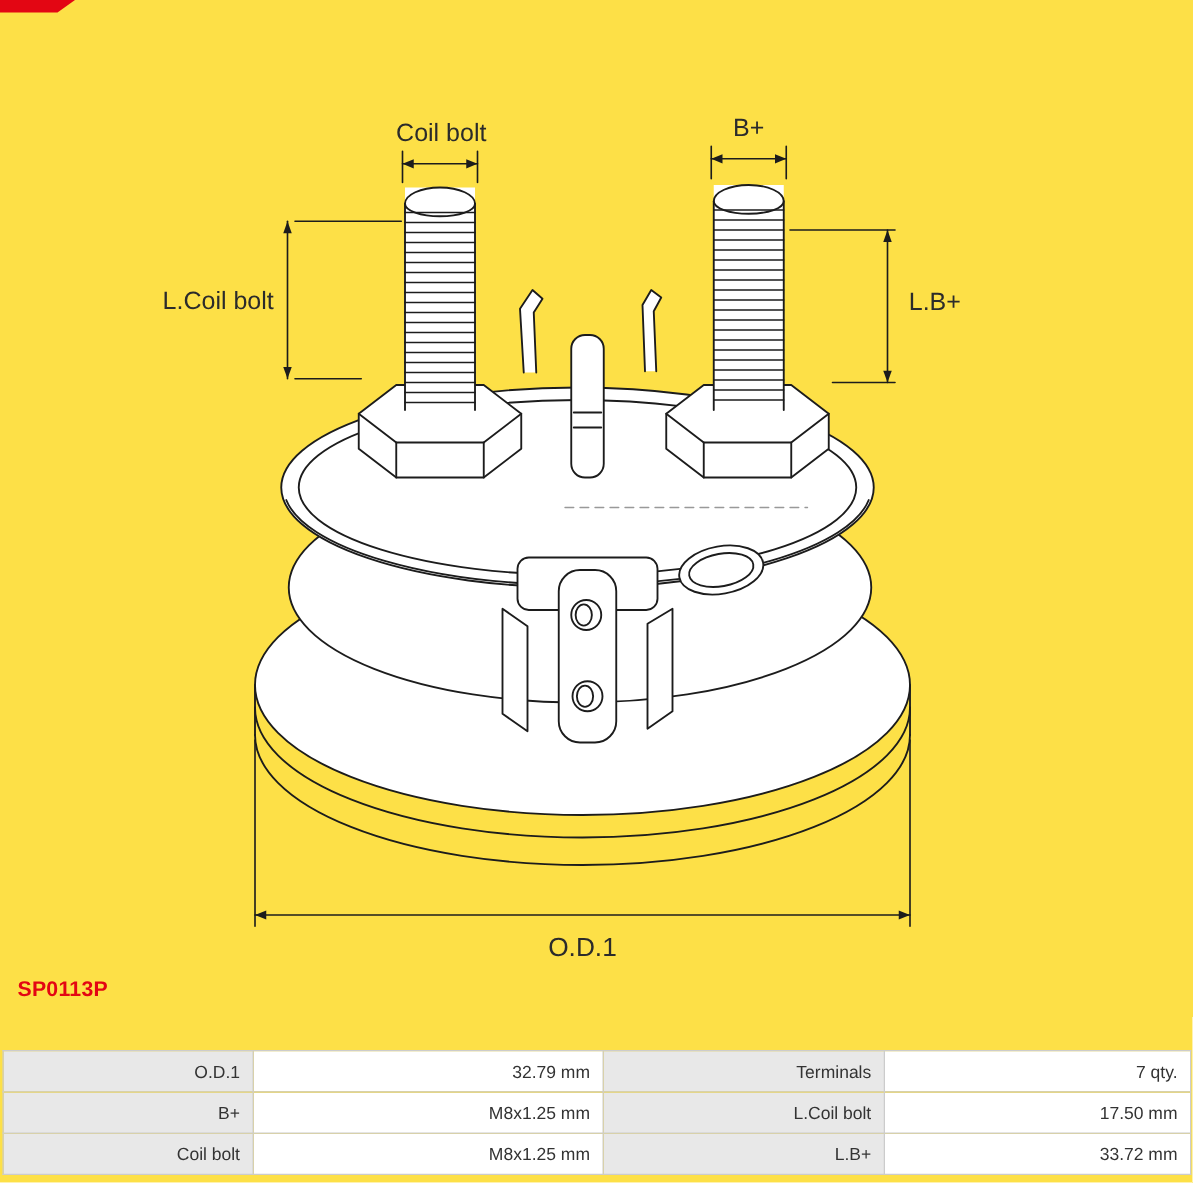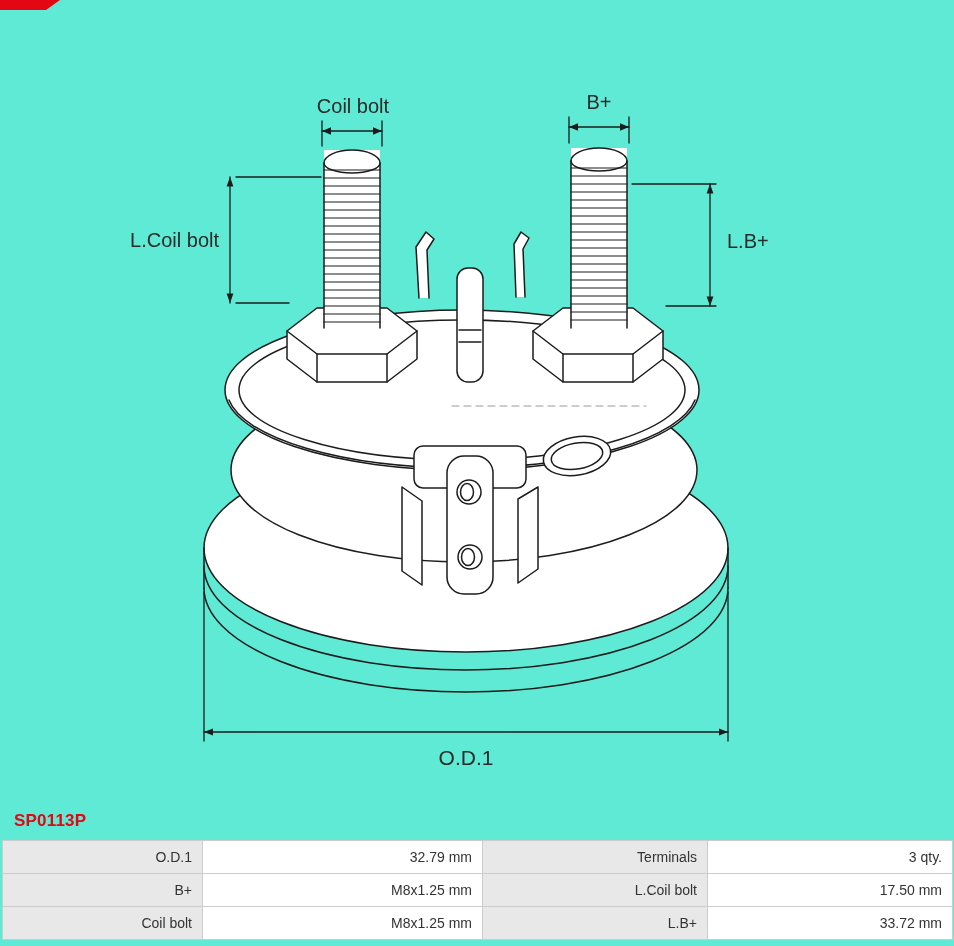--- a/index.html
+++ b/index.html
@@ -1,26 +1,26 @@
 <!DOCTYPE html>
 <html><head>
 <meta charset="utf-8">
 <style>
   html,body { margin:0; padding:0; background:#fff; }
   .page {
-    position:relative; width:954px; height:946px; background:#5eead4;
+    position:relative; width:954px; height:946px; background:#fde047;
     font-family:"Liberation Sans", sans-serif; overflow:hidden;
   }
   .diagram-svg { position:absolute; left:0; top:0; }
   .diagram-svg text {
     font-family:"Liberation Sans", sans-serif;
     fill:#2b2b2b;
   }
   .part-number {
-    position:absolute; left:14px; top:811px;
+    position:absolute; left:14px; top:782px;
     font-size:17px; font-weight:700; color:#e30613;
     letter-spacing:.2px;
   }
   table.spec-table {
     position:absolute; left:2px; top:840px; width:950px;
     border-collapse:collapse; table-layout:fixed;
     font-size:14px; color:#333333;
   }
   table.spec-table td {
     border:1px solid #cccccc; height:32px;
@@ -166,21 +166,21 @@
       <col style="width:200px">
         <col style="width:280px">
       <col style="width:225px">
         <col style="width:245px">
     </colgroup>
     <tbody>
       <tr>
         <td class="lbl">O.D.1</td>
         <td class="val">32.79 mm</td>
         <td class="lbl">Terminals</td>
-        <td class="val">3 qty.</td>
+        <td class="val">7 qty.</td>
       </tr>
       <tr>
         <td class="lbl">B+</td>
         <td class="val">M8x1.25 mm</td>
         <td class="lbl">L.Coil bolt</td>
         <td class="val">17.50 mm</td>
       </tr>
       <tr>
         <td class="lbl">Coil bolt</td>
         <td class="val">M8x1.25 mm</td>

